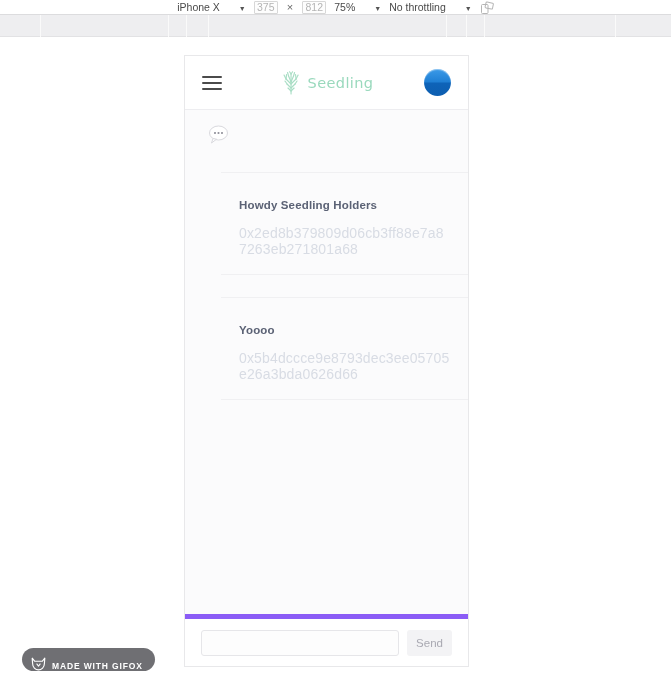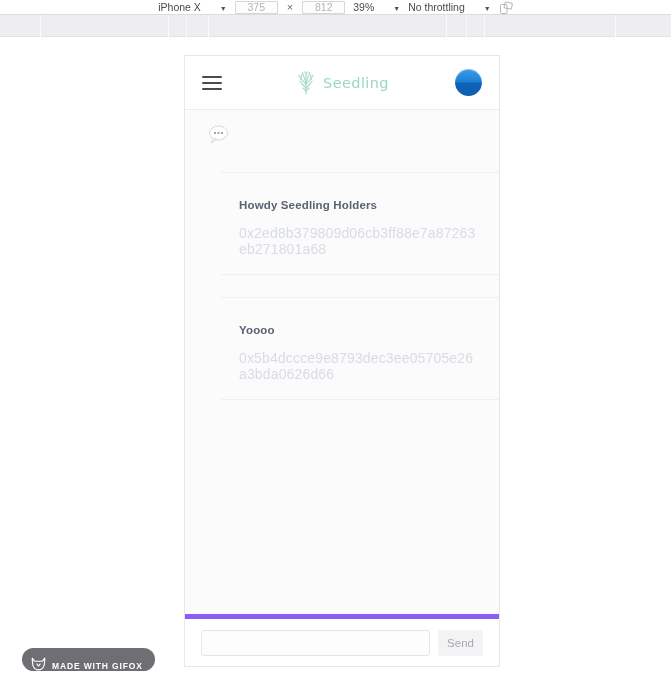--- a/index.html
+++ b/index.html
@@ -38,21 +38,21 @@
     cursor: default;
   }
   .dt-caret {
     font-size: 7px;
     line-height: 1;
     position: relative;
     top: 1px;
     color: #555;
   }
   .dt-dim-input {
-    width: 43px;
+    width: 24px;
     height: 13px;
     border: 1px solid #d7d7d7;
     border-radius: 1px;
     background: #fdfdfd;
     color: #b4b4b4;
     font-size: 10.5px;
     font-family: "Liberation Sans", sans-serif;
     text-align: center;
     line-height: 13px;
     box-sizing: border-box;
@@ -99,21 +99,21 @@
     width: 671px;
     height: 654px;
     background: #ffffff;
   }
 
   
   .device {
     position: absolute;
     left: 184px;
     top: 18px;
-    width: 316px;
+    width: 285px;
     height: 612px;
     background: #ffffff;
     border: 1px solid #e8e8ea;
     box-sizing: border-box;
     display: flex;
     flex-direction: column;
     box-shadow: 0 0 0 0 rgba(0,0,0,0);
   }
 
   
@@ -295,21 +295,21 @@
     <span class="dt-caret">▼</span>
   </span>
 
   <input class="dt-dim-input" type="text" readonly="" value="375" style="">
 
   <span class="dt-times">×</span>
 
   <input class="dt-dim-input" type="text" readonly="" value="812" style="">
 
   <span class="dt-select">
-    <span>39%</span>
+    <span>75%</span>
     <span class="dt-caret">▼</span>
   </span>
 
   <span class="dt-select">
     <span>No throttling</span>
     <span class="dt-caret">▼</span>
   </span>
 
   <span class="dt-rotate-icon">
     <svg viewBox="0 0 14 14" width="14" height="14" aria-hidden="true">

